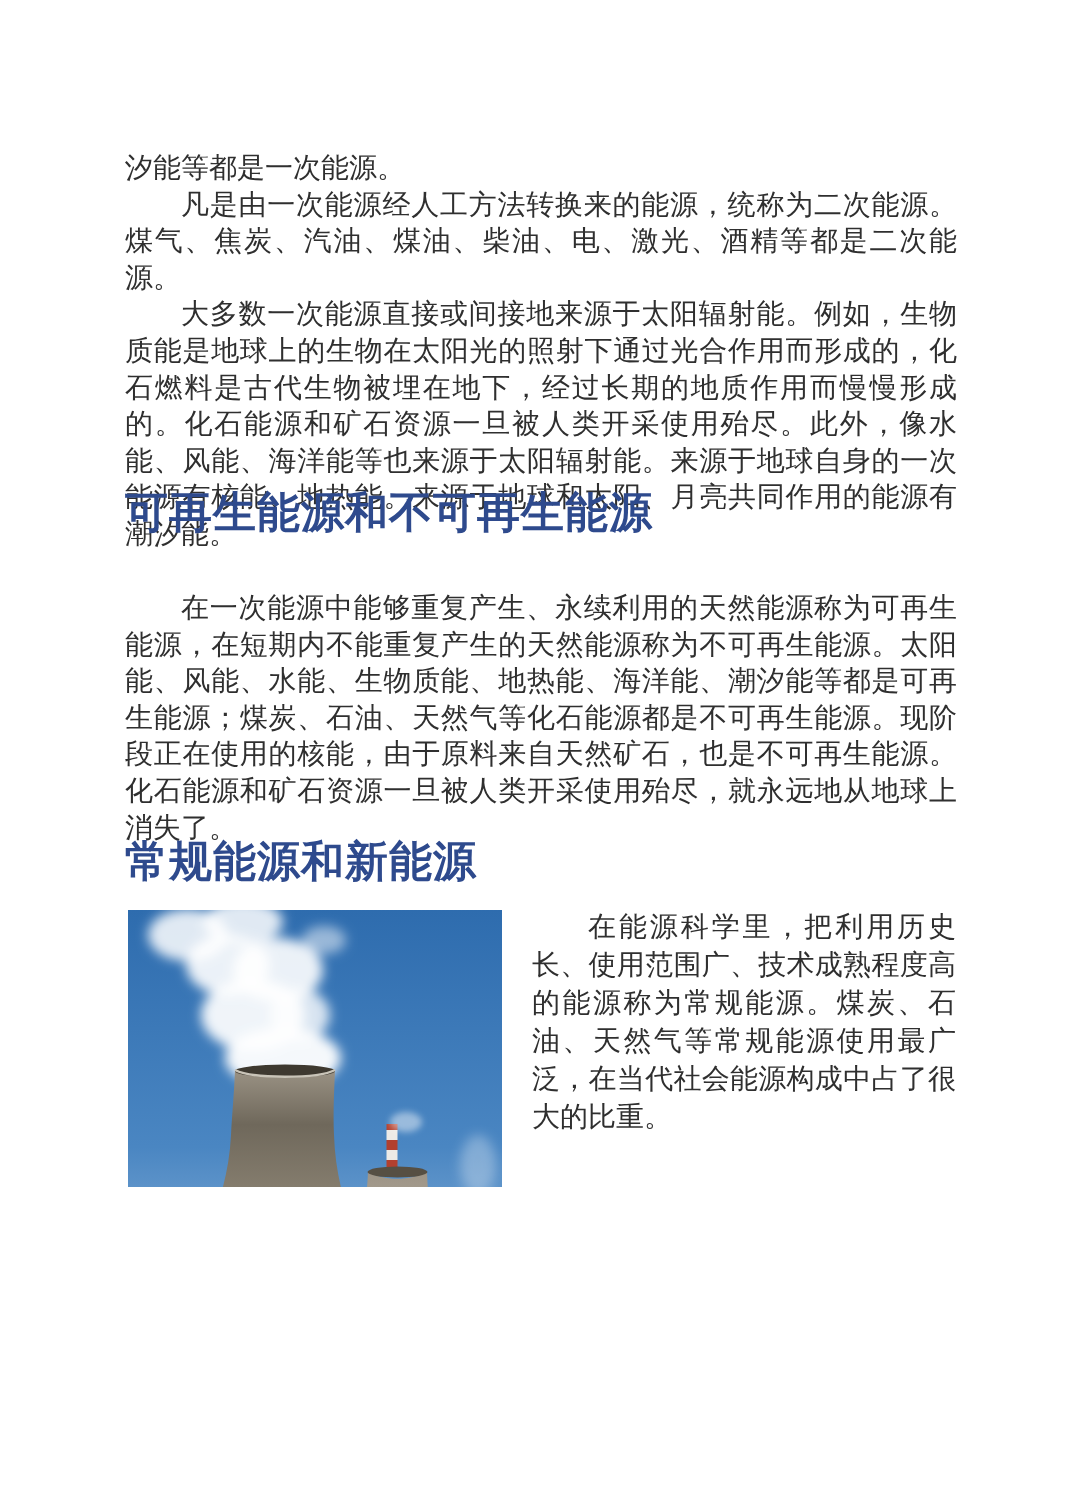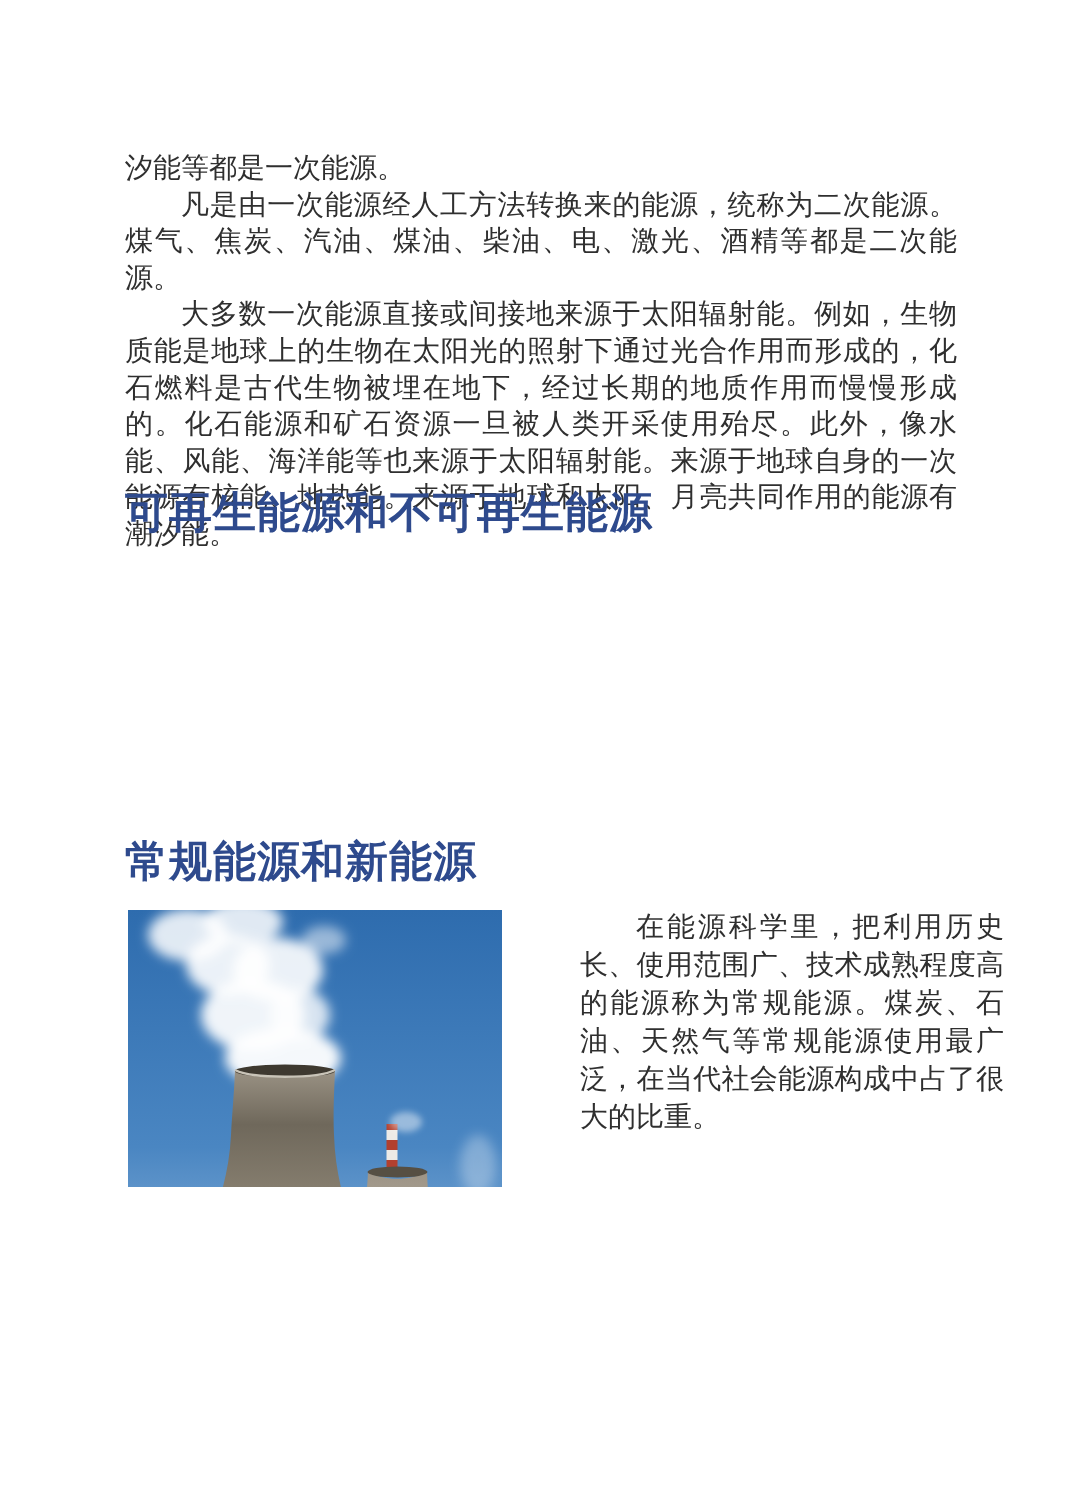--- a/index.html
+++ b/index.html
@@ -32,21 +32,21 @@
   }
   .intro{left:125px;top:150px;width:832px;}
   .h1{top:484px;}
   .sec1{left:125px;top:590px;width:832px;}
   .h2{top:833px;}
   .photo{
     position:absolute;left:128px;top:910px;
     width:374px;height:395px;
   }
   .photo svg{display:block;width:374px;height:395px;}
-  .rightcol{left:532px;top:908px;width:424px;line-height:38px;margin-left:48px;}
+  .rightcol{left:532px;top:908px;width:424px;line-height:38px;}
   .caption{
     position:absolute;left:128px;top:1314px;width:374px;
     text-align:left;
     font-size:24px;
     letter-spacing:2px;
     color:#3c3c3c;
   }
   .footer{
     position:absolute;left:95px;top:1355px;
     display:flex;align-items:flex-end;gap:42px;
@@ -61,20 +61,23 @@
 <div class="page">
 
   <div class="bodytext intro">
     <p class="noindent">汐能等都是一次能源。</p>
     <p>凡是由一次能源经人工方法转换来的能源，统称为二次能源。煤气、焦炭、汽油、煤油、柴油、电、激光、酒精等都是二次能源。</p>
     <p>大多数一次能源直接或间接地来源于太阳辐射能。例如，生物质能是地球上的生物在太阳光的照射下通过光合作用而形成的，化石燃料是古代生物被埋在地下，经过长期的地质作用而慢慢形成的。化石能源和矿石资源一旦被人类开采使用殆尽。此外，像水能、风能、海洋能等也来源于太阳辐射能。来源于地球自身的一次能源有核能、地热能。来源于地球和太阳、月亮共同作用的能源有潮汐能。</p>
   </div>
 
   <div class="heading h1">可再生能源和不可再生能源</div>
 
+  <div class="bodytext sec1">
+    <p>在一次能源中能够重复产生、永续利用的天然能源称为可再生能源，在短期内不能重复产生的天然能源称为不可再生能源。太阳能、风能、水能、生物质能、地热能、海洋能、潮汐能等都是可再生能源；煤炭、石油、天然气等化石能源都是不可再生能源。现阶段正在使用的核能，由于原料来自天然矿石，也是不可再生能源。化石能源和矿石资源一旦被人类开采使用殆尽，就永远地从地球上消失了。</p>
+  </div>
 
   <div class="heading h2">常规能源和新能源</div>
 
   <div class="photo">
     <svg viewBox="0 0 374 395" xmlns="http://www.w3.org/2000/svg">
       <defs>
         <linearGradient id="skyGrad" x1="0" y1="0" x2="0" y2="1">
           <stop offset="0" stop-color="#2e6cae"></stop>
           <stop offset="0.6" stop-color="#4a86c2"></stop>
           <stop offset="1" stop-color="#8fb6dc"></stop>

